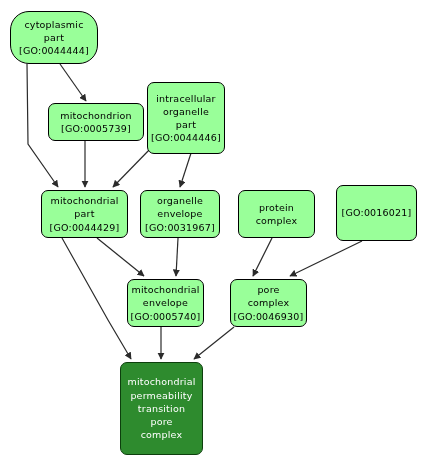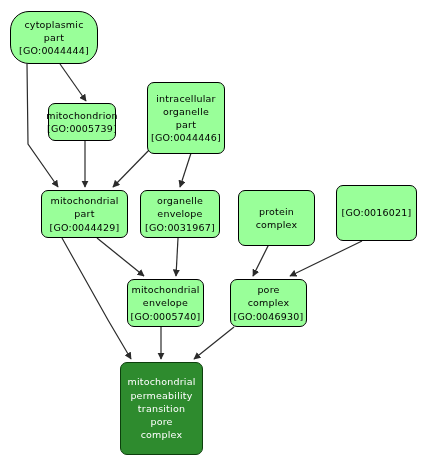--- a/index.html
+++ b/index.html
@@ -74,41 +74,41 @@
       <polyline points="272,238 253,276" fill="none" stroke="#2b2b2b" stroke-width="1.2" marker-end="url(#arrow)"></polyline>
       <polyline points="362,241 290,276" fill="none" stroke="#2b2b2b" stroke-width="1.2" marker-end="url(#arrow)"></polyline>
       <polyline points="161,327 161,359" fill="none" stroke="#2b2b2b" stroke-width="1.2" marker-end="url(#arrow)"></polyline>
       <polyline points="234,327 194,359" fill="none" stroke="#2b2b2b" stroke-width="1.2" marker-end="url(#arrow)"></polyline>
     </svg>
 <div class="go-node" style="left: 10px; top: 11px; width: 88px; height: 53px; border-radius: 19px;">
       <span class="nm">cytoplasmic
 part</span>
       <span class="gid">[GO:0044444]</span>
     </div>
-    <div class="go-node" style="left: 48px; top: 103px; width: 68px; height: 38px;">
+    <div class="go-node" style="left: 48px; top: 103px; width: 96px; height: 38px;">
       <span class="nm">mitochondrion</span>
       <span class="gid">[GO:0005739]</span>
     </div>
     <div class="go-node" style="left: 147px; top: 82px; width: 78px; height: 72px;">
       <span class="nm">intracellular
 organelle
 part</span>
       <span class="gid">[GO:0044446]</span>
     </div>
     <div class="go-node" style="left: 41px; top: 190px; width: 87px; height: 48px;">
       <span class="nm">mitochondrial
 part</span>
       <span class="gid">[GO:0044429]</span>
     </div>
     <div class="go-node" style="left: 140px; top: 190px; width: 80px; height: 48px;">
       <span class="nm">organelle
 envelope</span>
       <span class="gid">[GO:0031967]</span>
     </div>
-    <div class="go-node" style="left: 238px; top: 190px; width: 77px; height: 56px;">
+    <div class="go-node" style="left: 238px; top: 190px; width: 77px; height: 48px;">
       <span class="nm">protein
 complex</span>
     </div>
     <div class="go-node" style="left: 336px; top: 185px; width: 81px; height: 56px;">
       <span class="gid">[GO:0016021]</span>
     </div>
     <div class="go-node" style="left: 127px; top: 279px; width: 77px; height: 48px;">
       <span class="nm">mitochondrial
 envelope</span>
       <span class="gid">[GO:0005740]</span>

